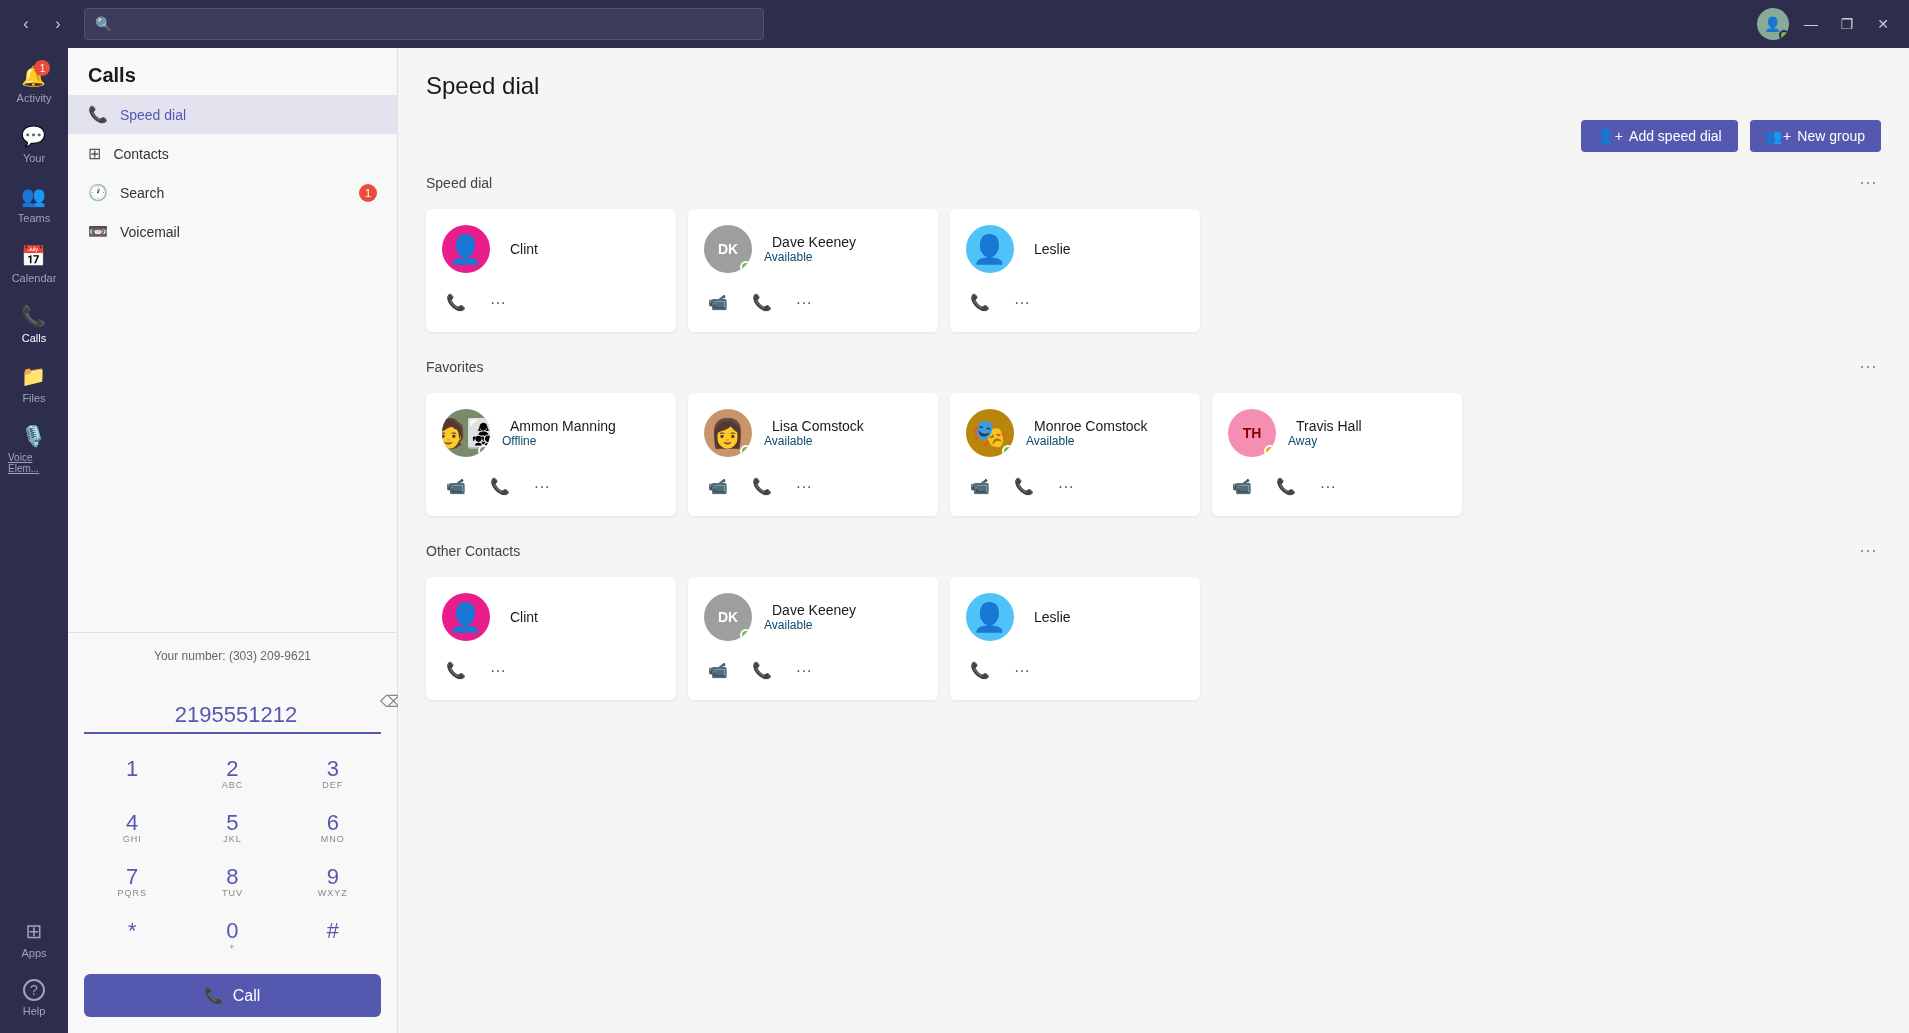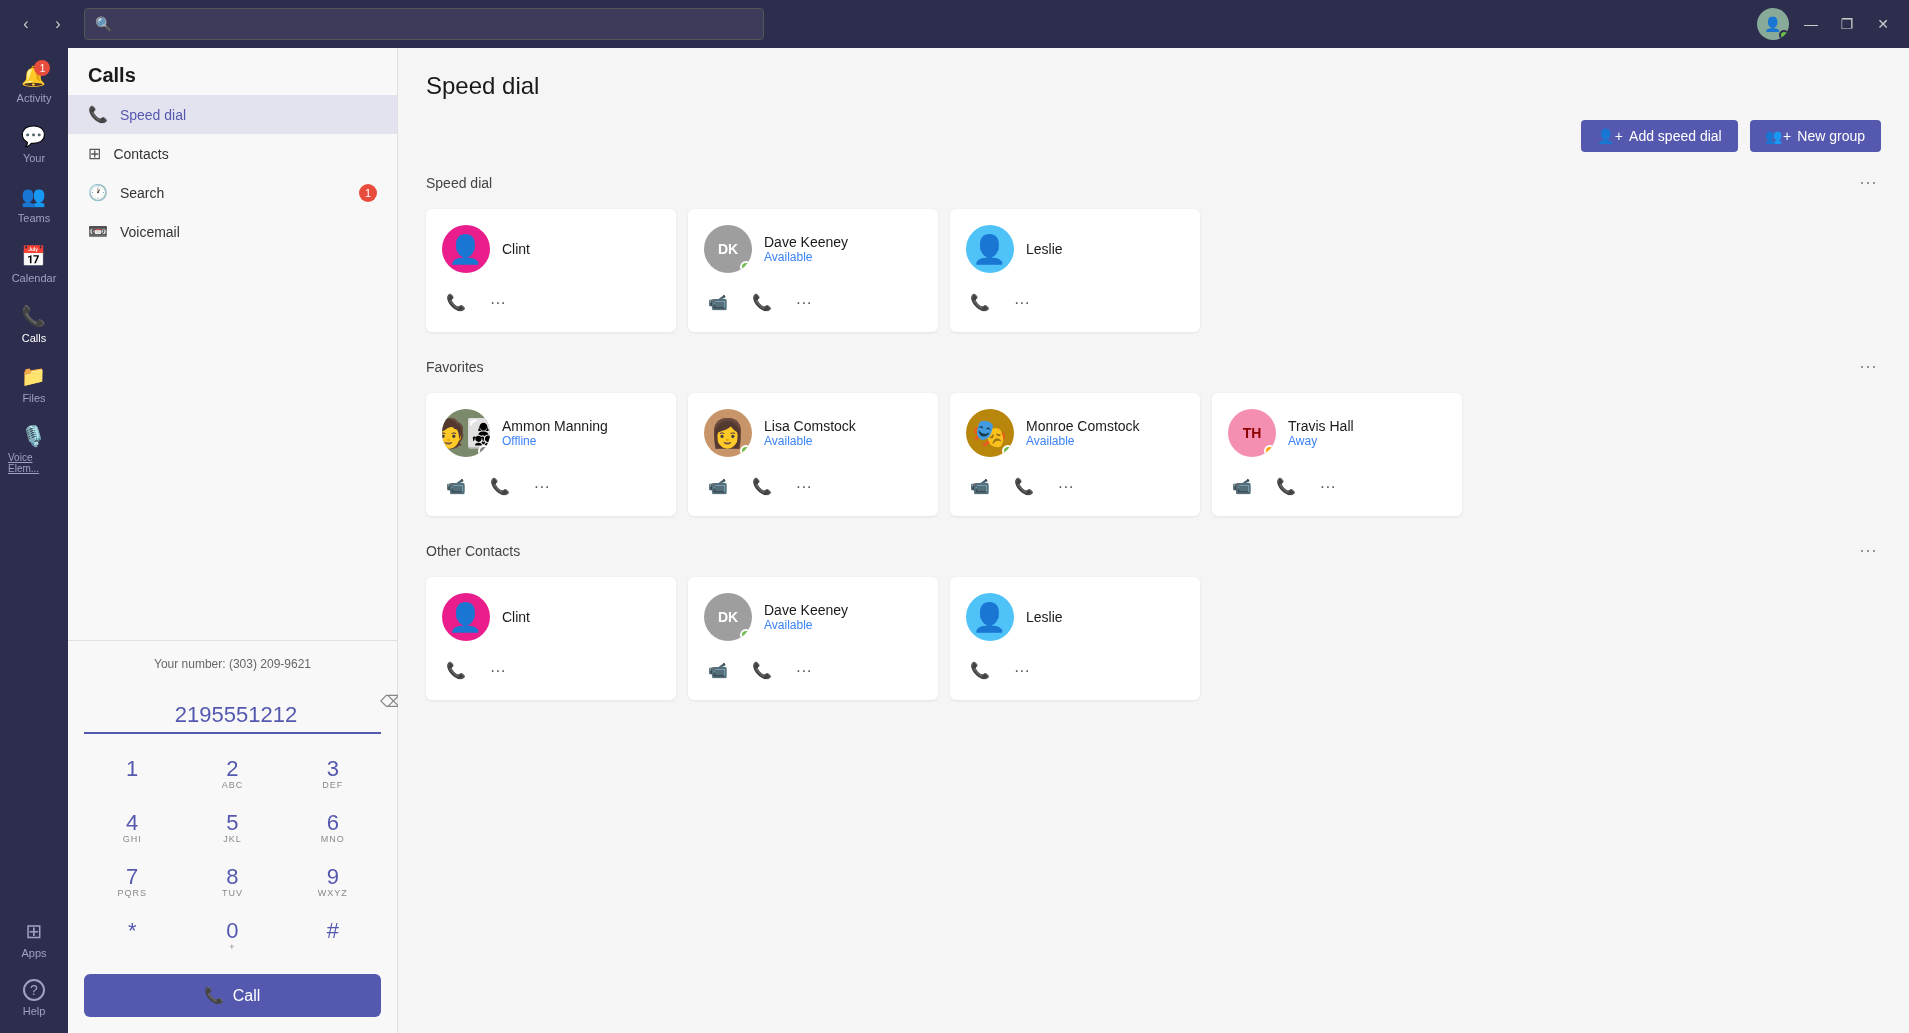--- a/index.html
+++ b/index.html
@@ -92,21 +92,21 @@
     .menu-badge {
       margin-left: auto; background: #e74c3c; color: white;
       border-radius: 50%; width: 18px; height: 18px; font-size: 11px;
       display: flex; align-items: center; justify-content: center;
     }
 
     
     .dialpad-section {
       margin-top: auto; padding: 16px; border-top: 1px solid #e0e0e0;
     }
-    .your-number { font-size: 12px; color: #666; text-align: center; }
+    .your-number { font-size: 12px; color: #666; text-align: center; margin-bottom: 8px; }
     .dial-input-wrapper {
       display: flex; align-items: center; border-bottom: 2px solid #5558af;
       margin-bottom: 16px; padding: 4px 8px;
     }
     .dial-input {
       flex: 1; border: none; outline: none; font-size: 22px;
       color: #5558af; text-align: center; background: transparent; margin-top: 27px;
     }
     .clear-btn { background: none; border: none; cursor: pointer; color: #888; font-size: 16px; }
     .dialpad-grid {
@@ -166,22 +166,22 @@
     }
     .status-dot {
       width: 12px; height: 12px; border-radius: 50%;
       border: 2px solid white;
       position: absolute; bottom: 0; right: 0;
     }
     .status-available { background: #6cbe45; }
     .status-offline { background: #888; }
     .status-away { background: #ffa500; }
     .contact-info { }
-    .contact-name { font-size: 14px; font-weight: 500; color: #1a1a1a; }
-    .contact-status { font-size: 12px; color: #3b82f6; }
+    .contact-name { font-size: 14px; font-weight: 500; color: #1a1a1a; margin-left: 8px; }
+    .contact-status { font-size: 12px; color: #0c4a6e; }
     .contact-actions {
       display: flex; align-items: center; gap: 16px;
     }
     .contact-action-btn {
       background: none; border: none; cursor: pointer; color: #555;
       font-size: 16px; padding: 4px;
     }
 
     
     .avatar-pink { background: #e91e8c; }

